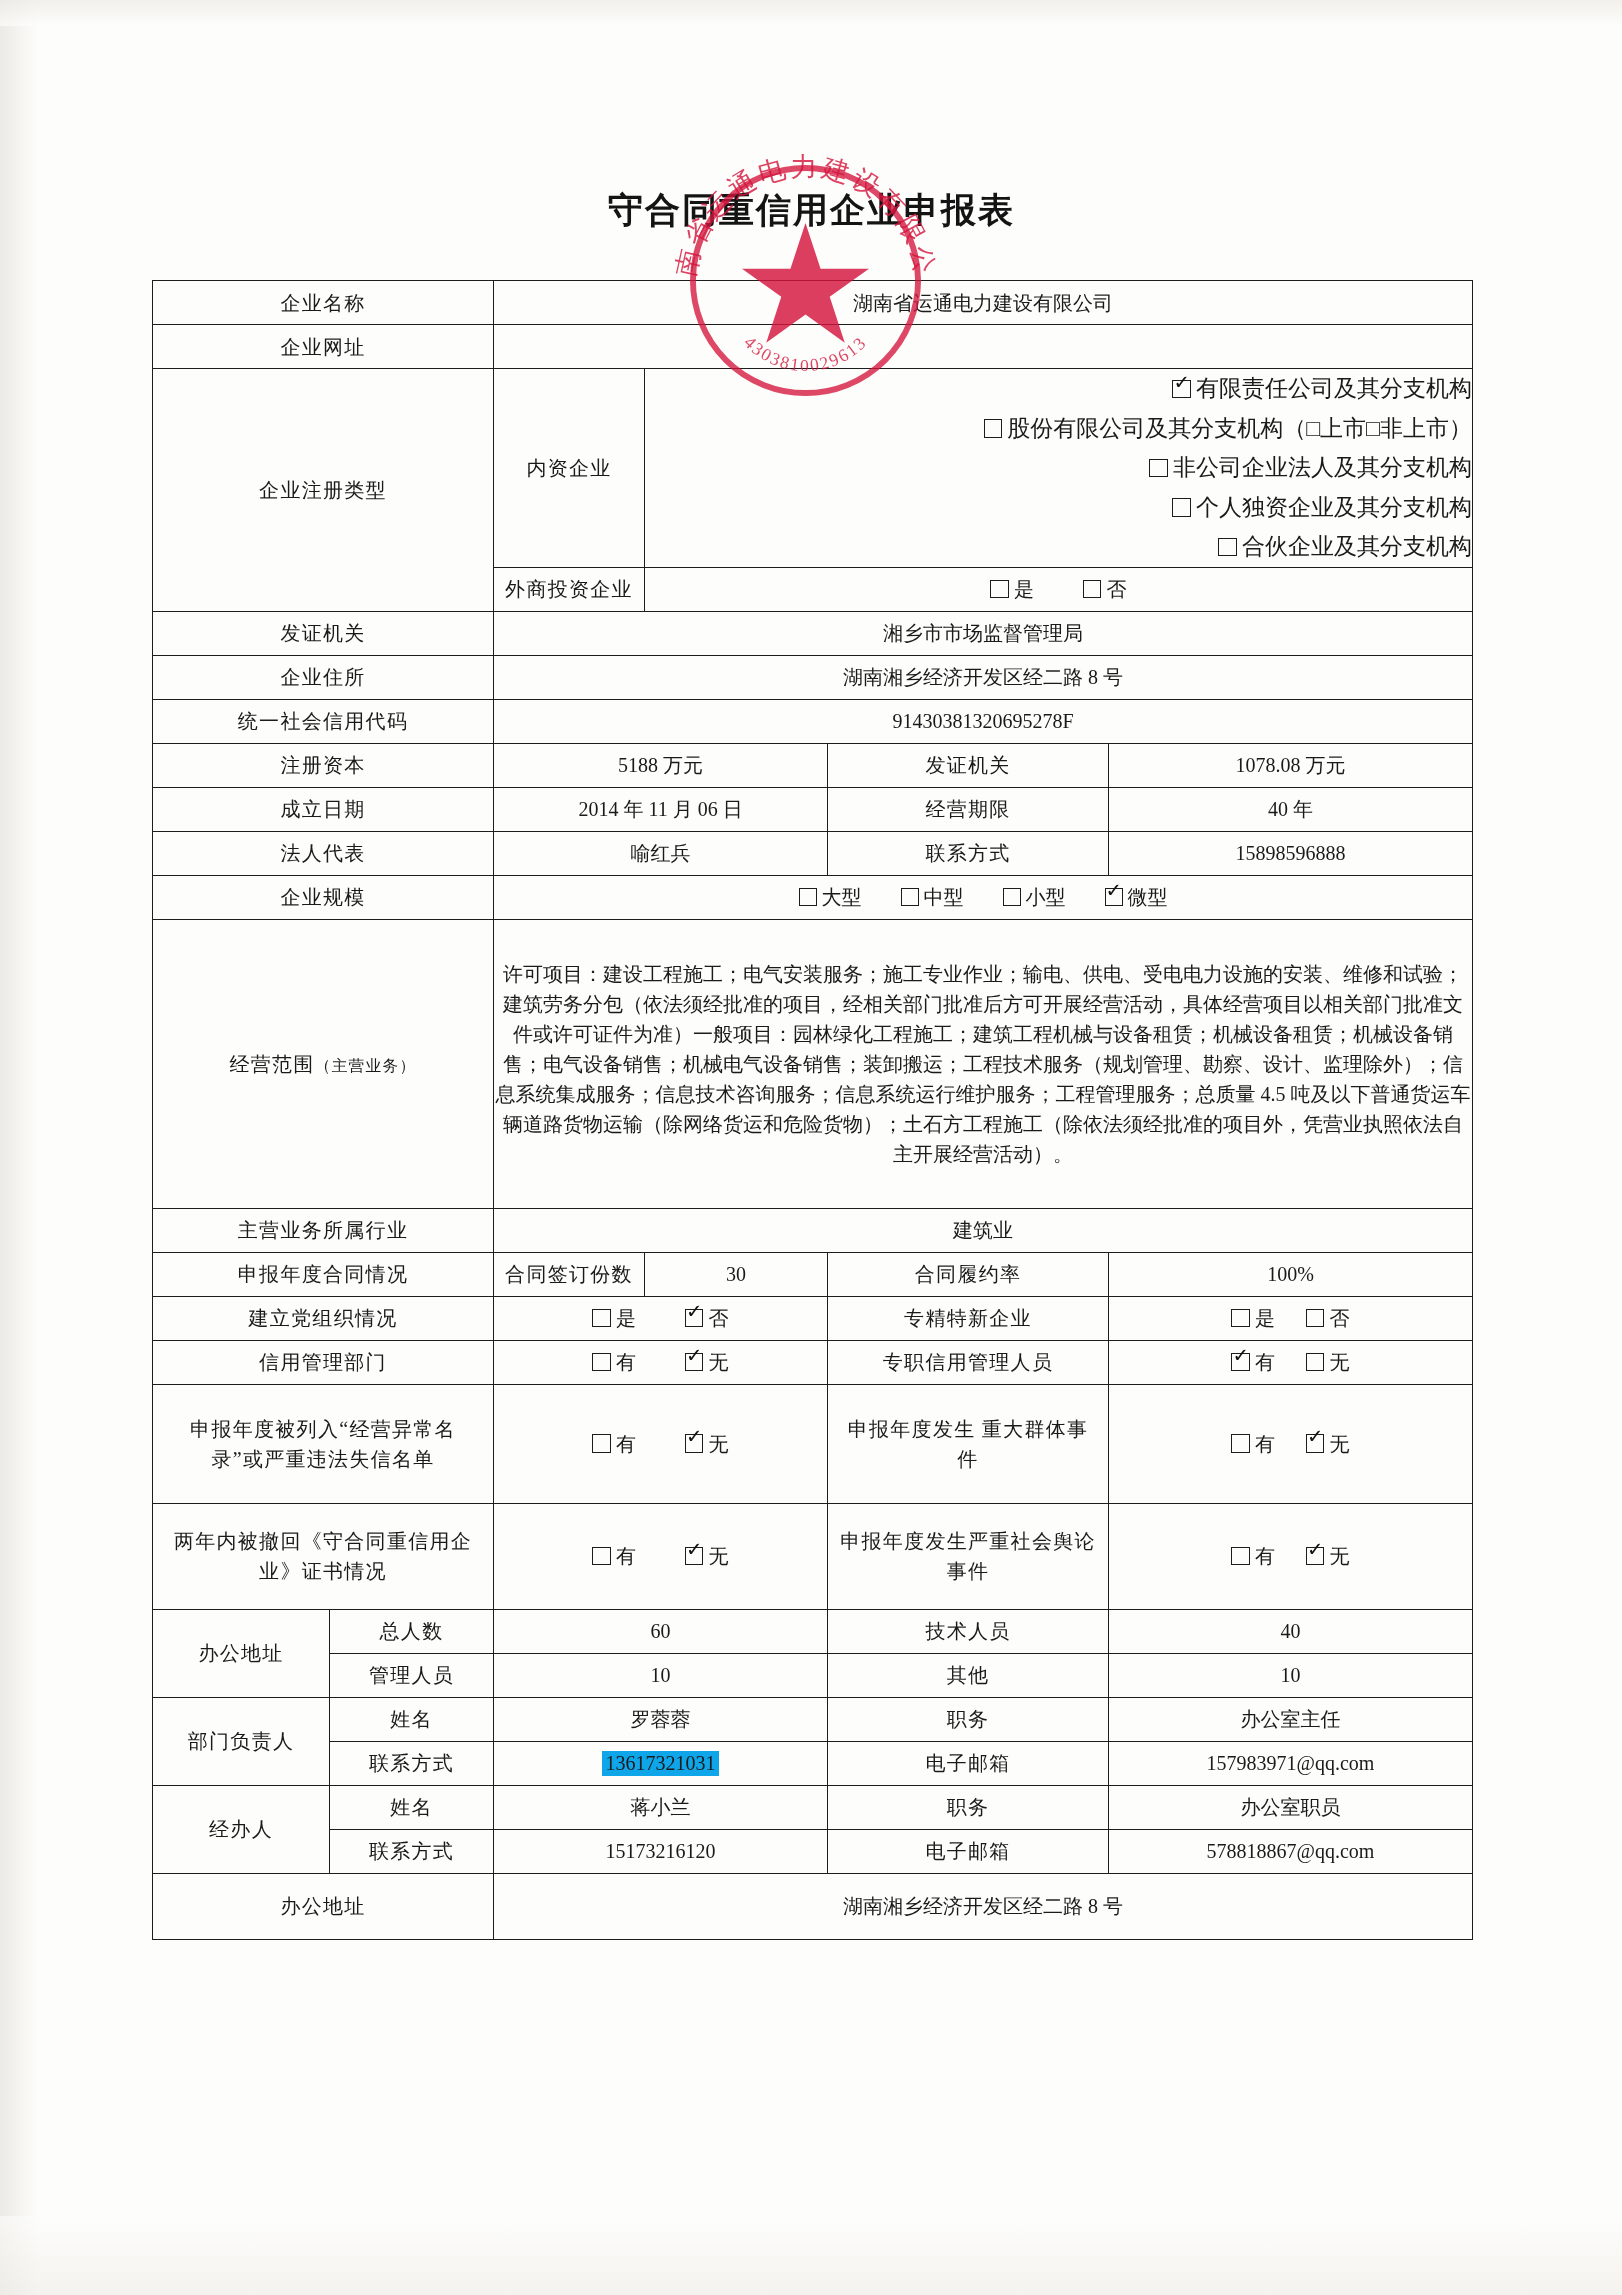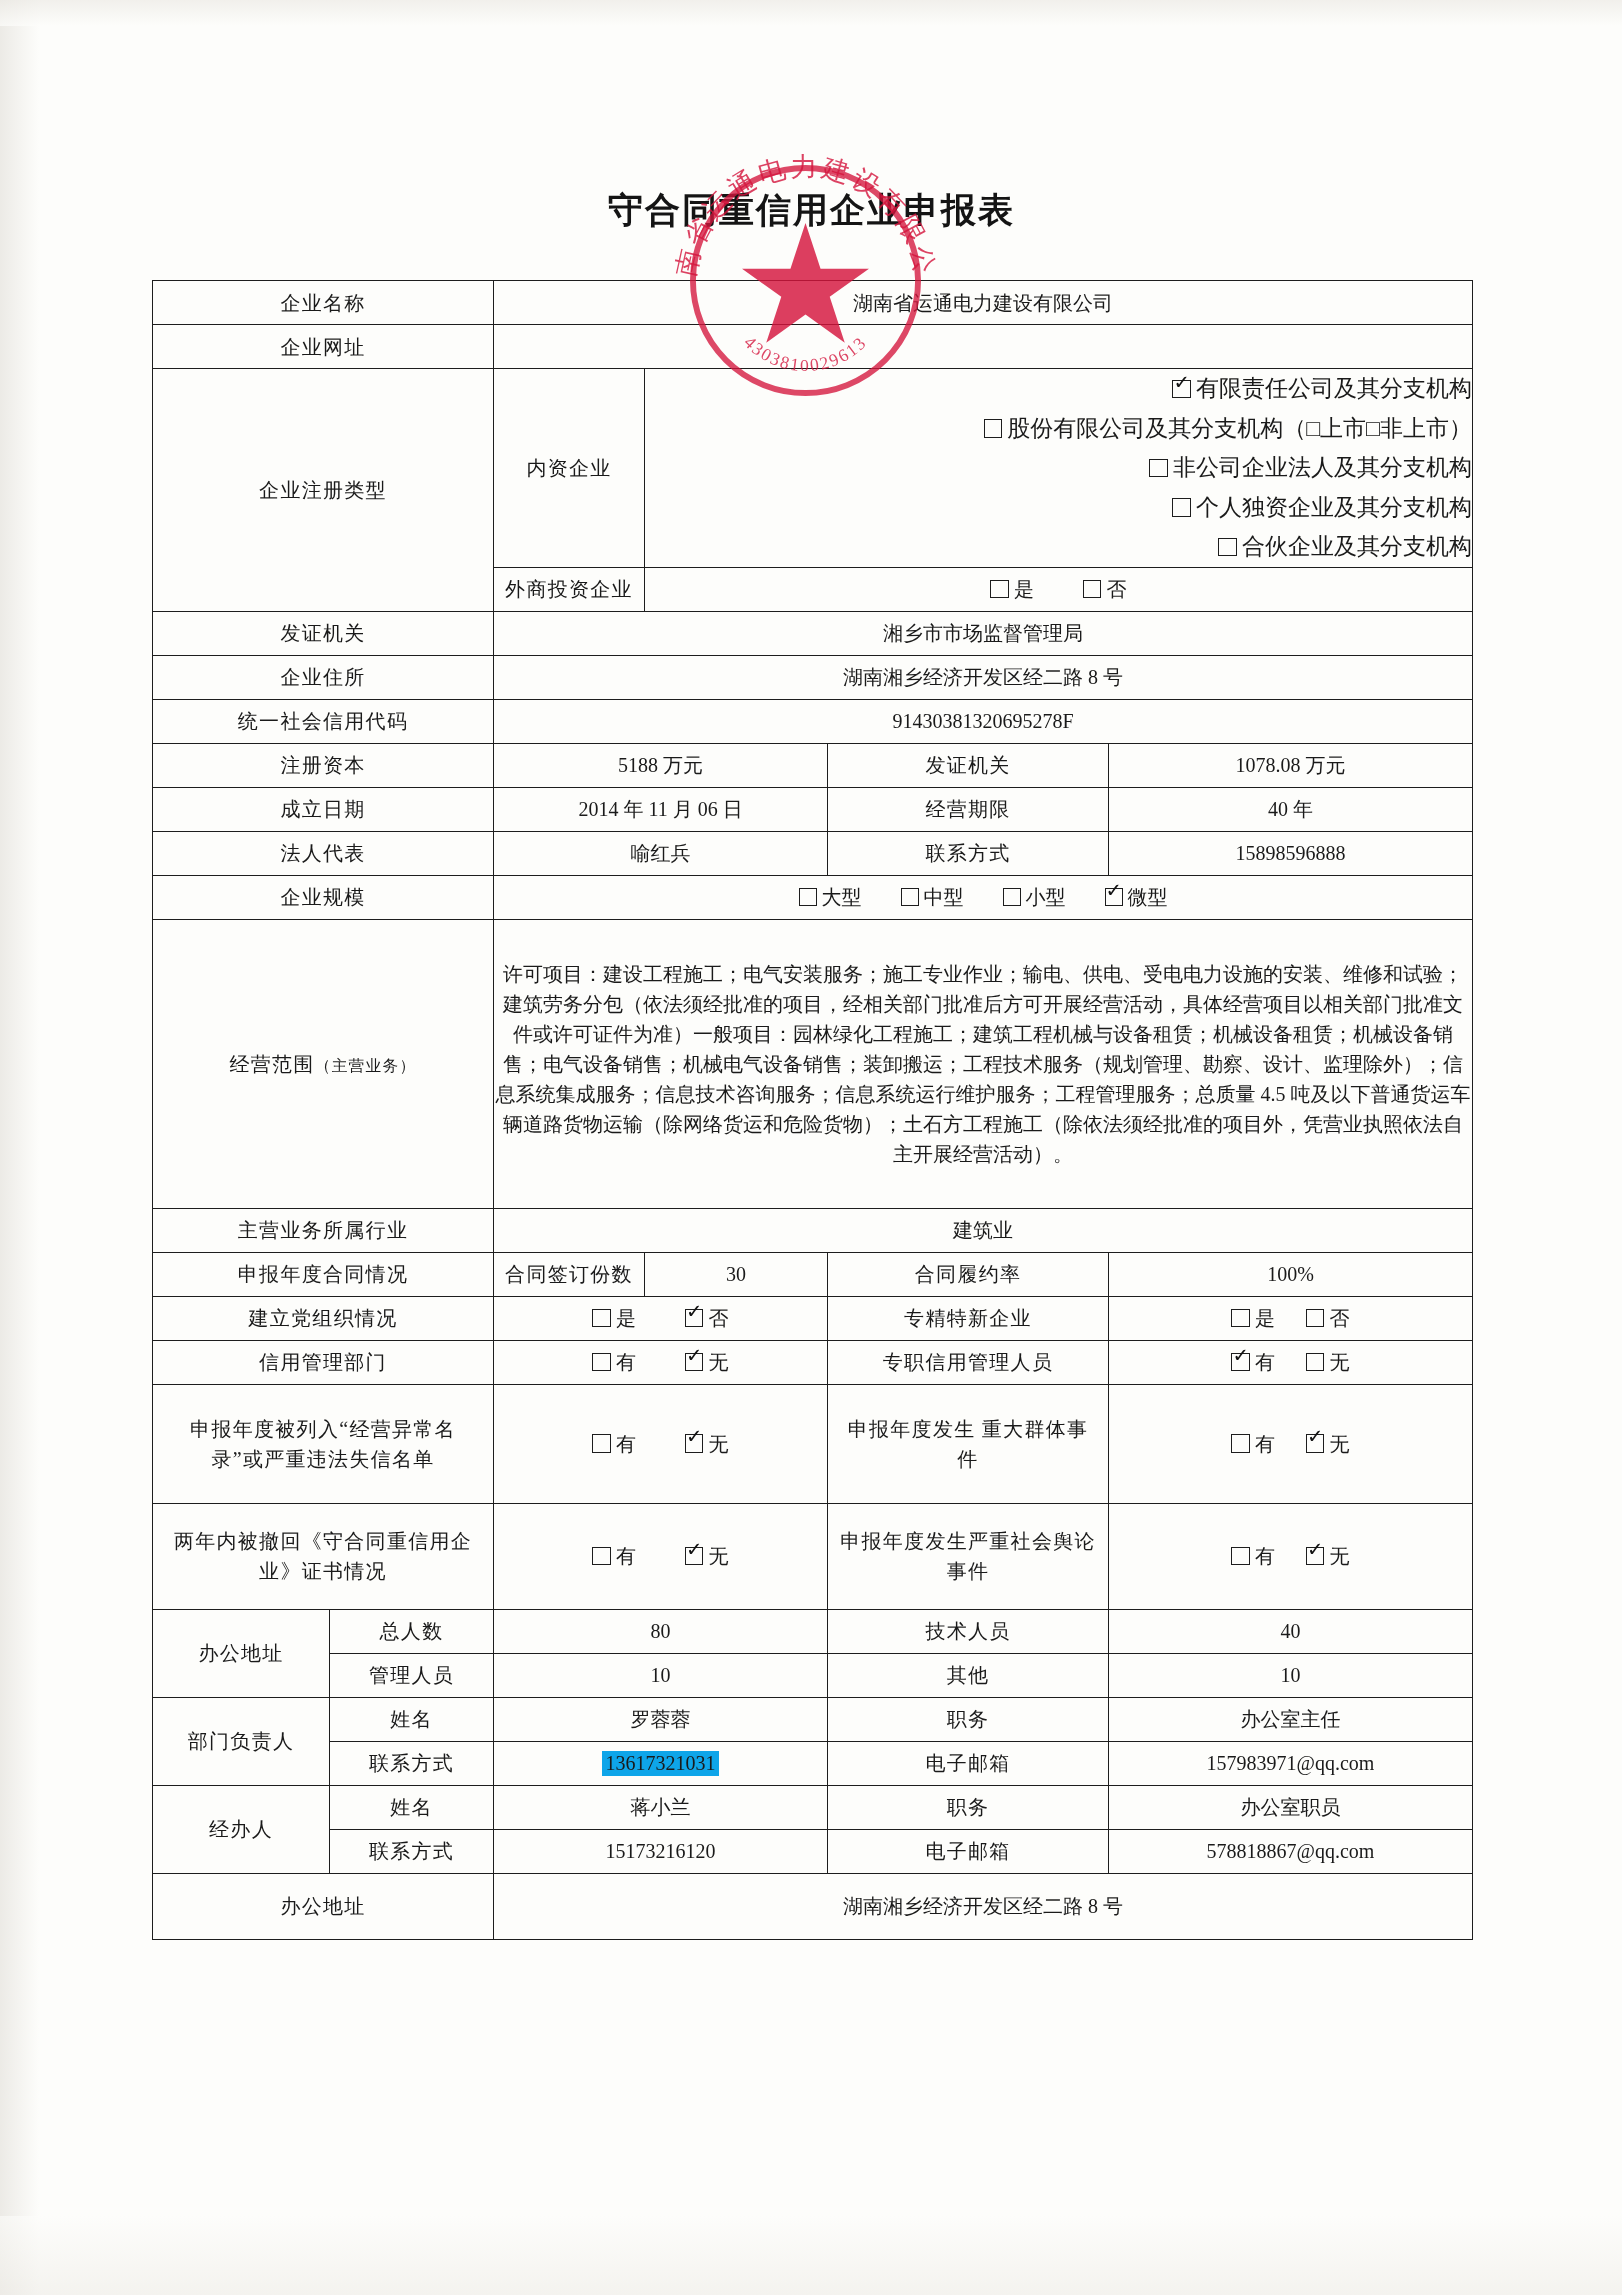--- a/index.html
+++ b/index.html
@@ -365,21 +365,21 @@
         </span>
         <span class="two-opt" style="margin:0 13px;">
           <span class="chk checked"></span><span>无</span>
         </span>
       </td>
     </tr>
 
     <tr>
       <td class="lbl" rowspan="2">办公地址</td>
       <td class="lbl">总人数</td>
-      <td class="val" colspan="2">80</td>
+      <td class="val" colspan="2">60</td>
       <td class="lbl">技术人员</td>
       <td class="val">40</td>
     </tr>
     <tr>
       <td class="lbl">管理人员</td>
       <td class="val" colspan="2">10</td>
       <td class="lbl">其他</td>
       <td class="val">10</td>
     </tr>
 

